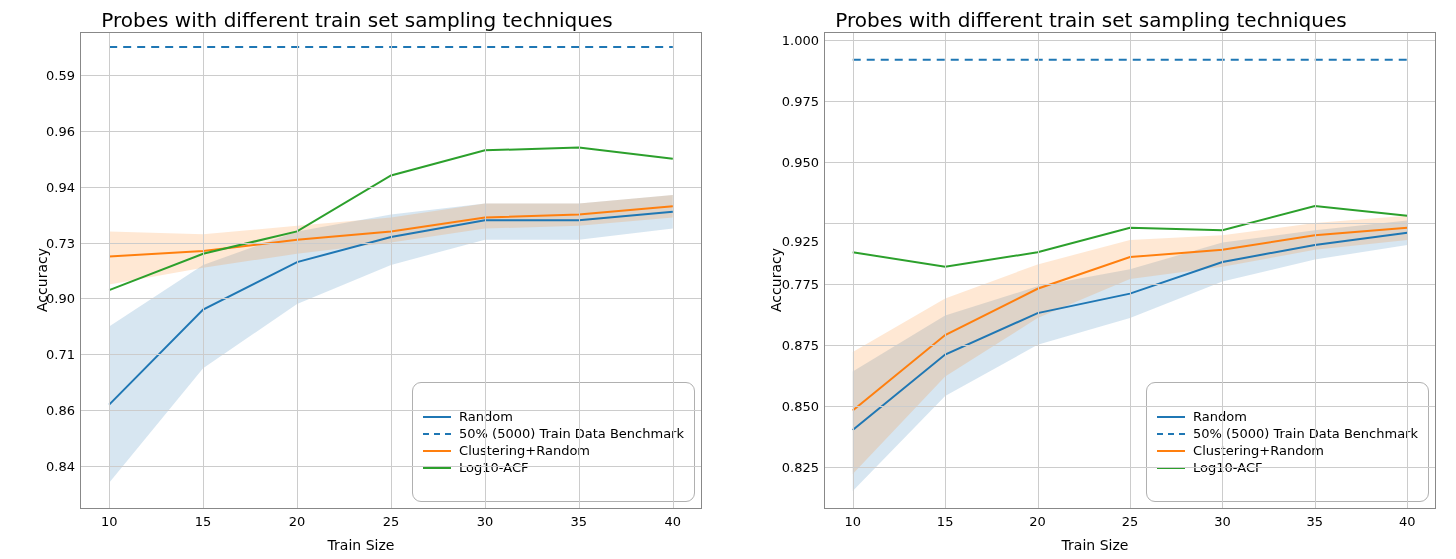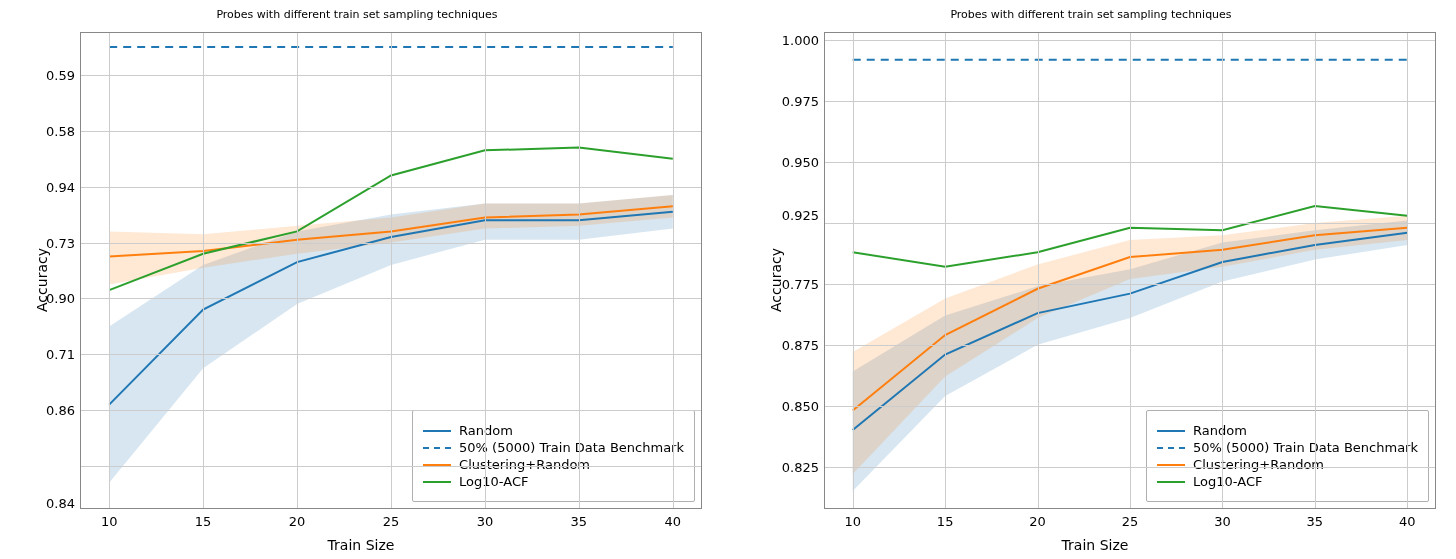--- a/index.html
+++ b/index.html
@@ -17,21 +17,21 @@
       position: relative;
       width: 716px;
       height: 551px;
     }
     .title {
       position: absolute;
       top: 4px;
       left: 0;
       right: 8px;
       text-align: center;
-      font-size: 11px;
+      font-size: 20px;
       color: #000;
     }
     .ylabel {
       position: absolute;
       left: 6px;
       top: 50%;
       transform: translateY(-50%) rotate(-90deg);
       transform-origin: center;
       font-size: 14px;
       color: #000;
@@ -71,22 +71,22 @@
       top: calc(100% + 6px);
       transform: translateX(-50%);
       font-size: 13px;
       color:#000;
     }
     svg.lines { position:absolute; top:0; left:0; width:100%; height:100%; overflow:visible; }
     .legend {
       position:absolute;
       background: rgba(255,255,255,0.95);
       border: 1px solid #b0b0b0;
-      border-radius: 2px;
-      padding: 10px 10px;
+      border-radius: 9px;
+      padding: 24px 10px;
       font-size: 13px;
       color:#000;
     }
     .legend-row { display:flex; align-items:center; gap:8px; margin:2px 0; white-space:nowrap; }
     .swatch { width:28px; height:0; border-top: 2px solid; }
     .swatch.dashed { border-top-style: dashed; }
   </style>
 </head>
 <body>
 
@@ -115,33 +115,33 @@
       <div class="legend-row">
         <div class="swatch" style="border-color:#ff7f0e"></div>
         <span>Clustering+Random</span>
       </div>
       <div class="legend-row">
         <div class="swatch" style="border-color:#2ca02c"></div>
         <span>Log10-ACF</span>
       </div>
     </div>
   <div class="grid-h" style="top: 433.088px;"></div>
-      <div class="ytick" style="top: 433.088px; margin-top: 37px;">0.84</div>
+      <div class="ytick" style="top: 433.088px;">0.84</div>
       <div class="grid-h" style="top: 377.206px;"></div>
       <div class="ytick" style="top: 377.206px; margin-left: 17px;">0.86</div>
       <div class="grid-h" style="top: 321.324px;"></div>
       <div class="ytick" style="top: 321.324px;">0.71</div>
       <div class="grid-h" style="top: 265.441px;"></div>
       <div class="ytick" style="top: 265.441px;">0.90</div>
       <div class="grid-h" style="top: 209.559px;"></div>
       <div class="ytick" style="top: 209.559px;">0.73</div>
       <div class="grid-h" style="top: 153.676px;"></div>
       <div class="ytick" style="top: 153.676px;">0.94</div>
       <div class="grid-h" style="top: 97.7941px;"></div>
-      <div class="ytick" style="top: 97.7941px;">0.58</div>
+      <div class="ytick" style="top: 97.7941px;">0.96</div>
       <div class="grid-h" style="top: 41.9118px;"></div>
       <div class="ytick" style="top: 41.9118px;">0.59</div>
       <div class="grid-v" style="left: 28.1818px;"></div>
       <div class="xtick" style="left: 28.1818px;">10</div>
       <div class="grid-v" style="left: 122.121px;"></div>
       <div class="xtick" style="left: 122.121px;">15</div>
       <div class="grid-v" style="left: 216.061px;"></div>
       <div class="xtick" style="left: 216.061px;">20</div>
       <div class="grid-v" style="left: 310px;"></div>
       <div class="xtick" style="left: 310px;">25</div>
@@ -187,21 +187,21 @@
     </div>
   <div class="grid-h" style="top: 433.59px;"></div>
       <div class="ytick" style="top: 433.59px;">0.825</div>
       <div class="grid-h" style="top: 372.692px;"></div>
       <div class="ytick" style="top: 372.692px; margin-left: 35px;">0.850</div>
       <div class="grid-h" style="top: 311.795px;"></div>
       <div class="ytick" style="top: 311.795px;">0.875</div>
       <div class="grid-h" style="top: 250.897px;"></div>
       <div class="ytick" style="top: 250.897px;">0.775</div>
       <div class="grid-h" style="top: 190px;"></div>
-      <div class="ytick" style="top: 182px; text-align: right;">0.925</div>
+      <div class="ytick" style="top: 208px; text-align: right;">0.925</div>
       <div class="grid-h" style="top: 129.103px;"></div>
       <div class="ytick" style="top: 129.103px;">0.950</div>
       <div class="grid-h" style="top: 68.2051px;"></div>
       <div class="ytick" style="top: 68.2051px;">0.975</div>
       <div class="grid-h" style="top: 7.30769px;"></div>
       <div class="ytick" style="top: 7.30769px;">1.000</div>
       <div class="grid-v" style="left: 27.7273px;"></div>
       <div class="xtick" style="left: 27.7273px;">10</div>
       <div class="grid-v" style="left: 120.152px;"></div>
       <div class="xtick" style="left: 120.152px;">15</div>

